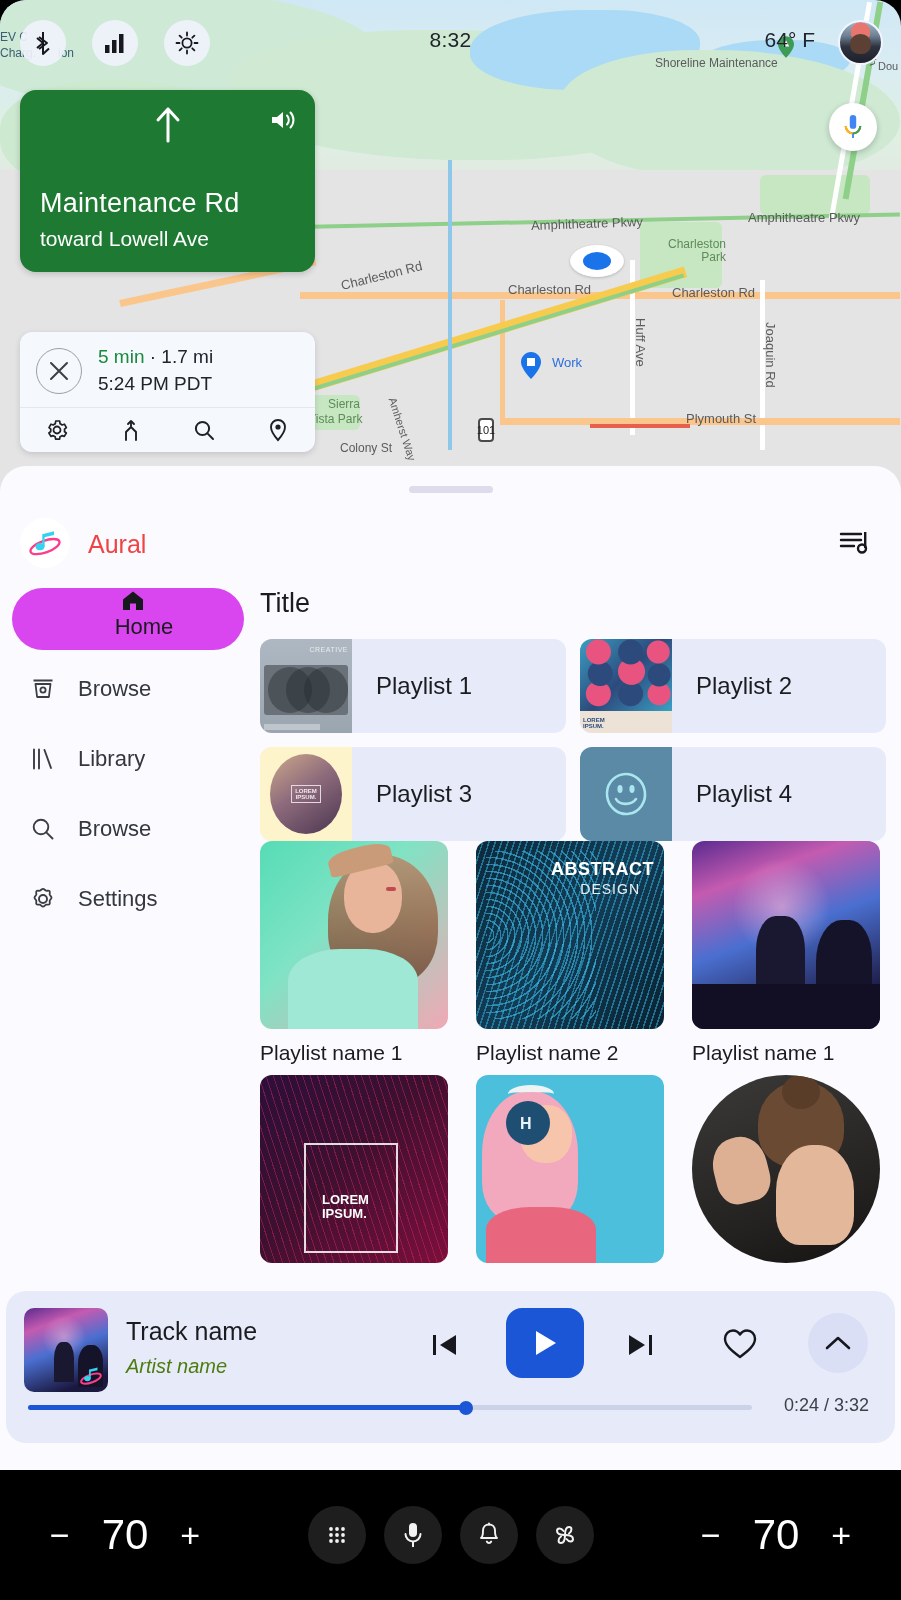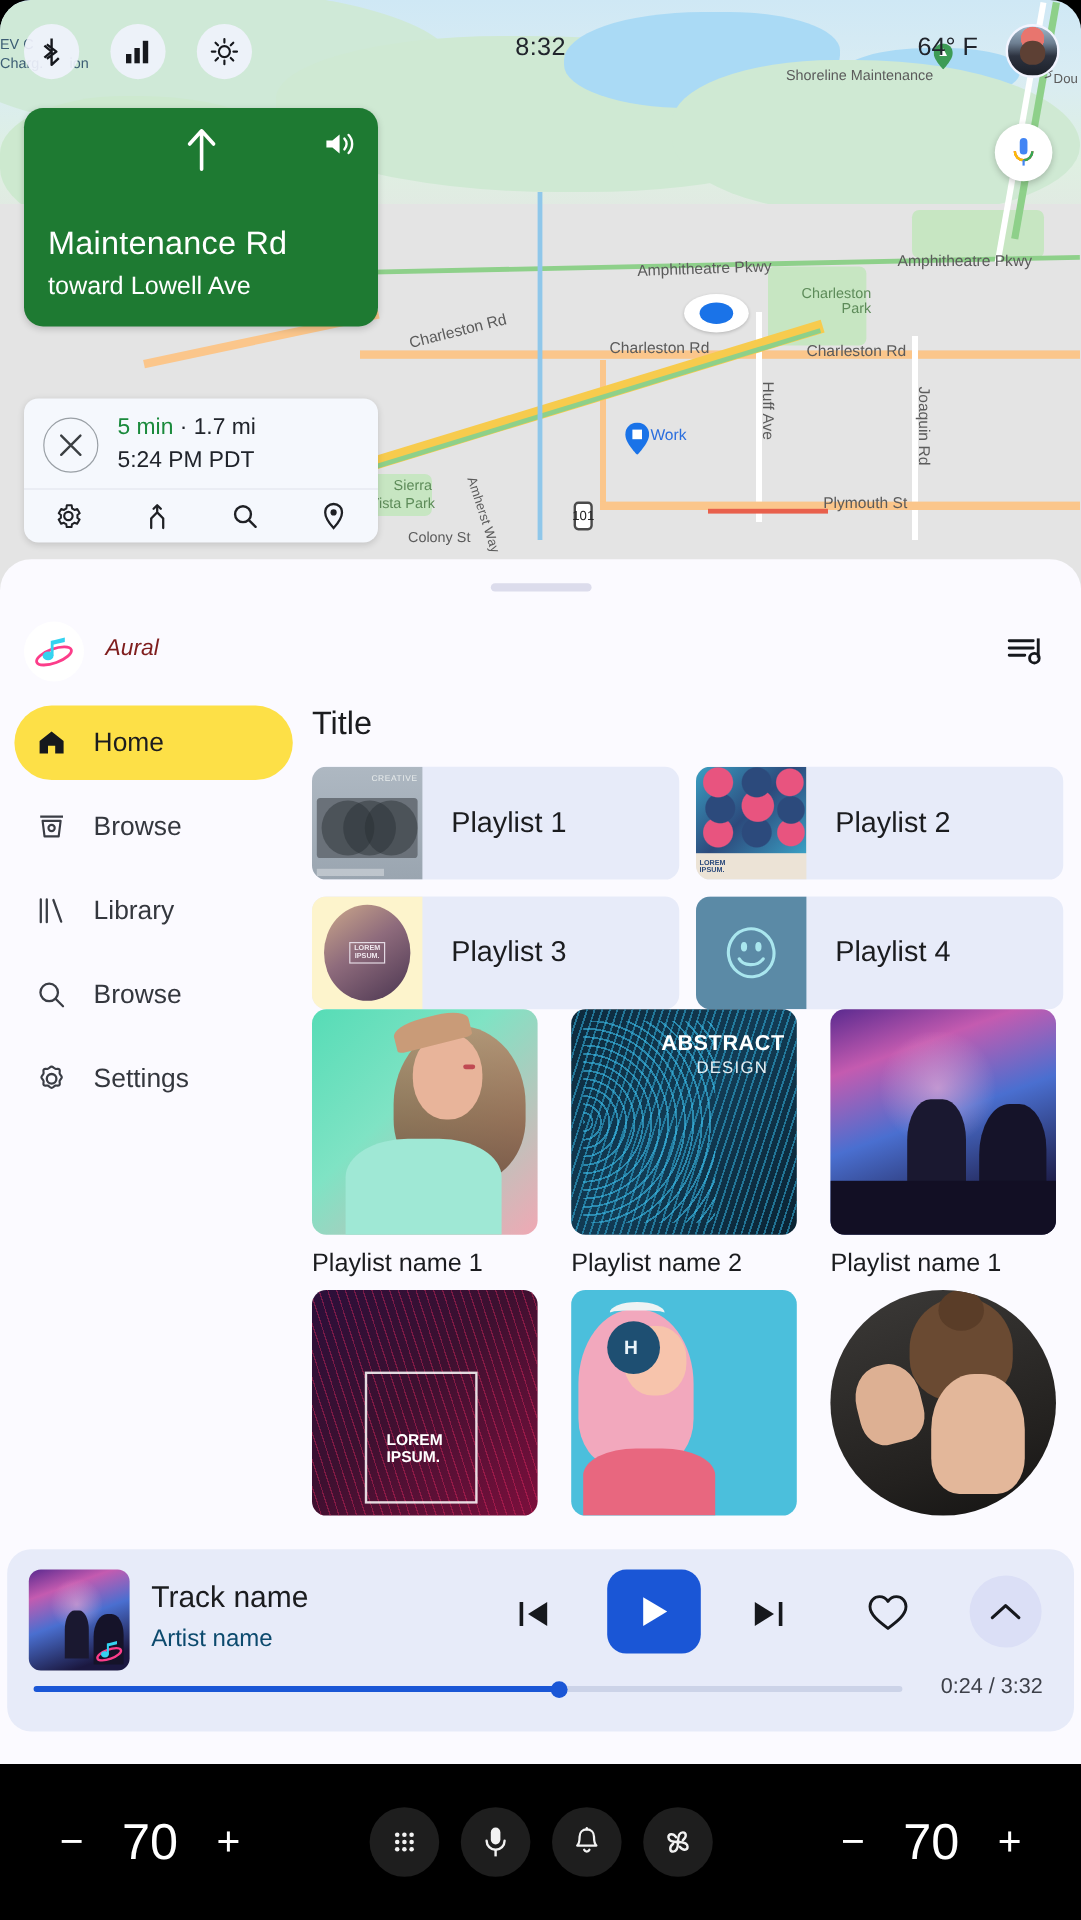--- a/index.html
+++ b/index.html
@@ -120,30 +120,30 @@
   #handle {
     position:absolute; left:50%; transform:translateX(-50%); top:20px;
     width:84px; height:7px; border-radius:4px; background:#dcdcec;
   }
   #appbar { position:absolute; left:0; top:44px; width:901px; height:70px; }
   #appLogo {
     position:absolute; left:20px; top:8px; width:50px; height:50px;
     border-radius:50%; background:#ffffff;
     display:flex; align-items:center; justify-content:center;
   }
-  #appName { position:absolute; left:88px; top:20px; font-size:19px; color:#7f1d1d;font-style:italic; }
+  #appName { position:absolute; left:88px; top:20px; font-size:25px; color:#ef4444; }
   #queueBtn { position:absolute; right:30px; top:18px; }
 
   
   #sidebar { position:absolute; left:12px; top:122px; width:232px; }
   .navitem {
     display:flex; align-items:center; height:62px; border-radius:31px;
     padding-left:18px; margin-bottom:8px;
   }
-  .navitem.active { background:#fde047; }
+  .navitem.active { background:#d946ef;flex-direction:column; }
   .navitem .ic { width:34px; display:flex; align-items:center; justify-content:flex-start; }
   .navitem .lbl { font-size:22px; color:#34373e; margin-left:14px; }
   .navitem.active .lbl { color:#1b1c1f; }
 
   
   #content { position:absolute; left:260px; top:122px; width:626px; }
   .secTitle { font-size:27px; color:#1b1c1f; margin-bottom:20px; }
   .secTitle.sub { margin-top:40px; }
 
   .plGrid { display:grid; grid-template-columns:1fr 1fr; gap:14px 14px; }
@@ -163,21 +163,21 @@
   
   #player {
     position:absolute; left:6px; top:1291px; width:889px; height:152px;
     background:#e7ebf9; border-radius:20px;
   }
   #pAlbum {
     position:absolute; left:18px; top:17px; width:84px; height:84px;
     border-radius:10px; overflow:hidden;
   }
   #pTrack { position:absolute; left:120px; top:26px; font-size:25px; color:#1b1c1f; }
-  #pArtist { position:absolute; left:120px; top:64px; font-size:20px; color:#0c4a6e; }
+  #pArtist { position:absolute; left:120px; top:64px; font-size:20px; color:#4d7c0f;font-style:italic; }
   #pPrev { position:absolute; left:424px; top:40px; }
   #pPlay {
     position:absolute; left:500px; top:17px; width:78px; height:70px;
     background:#1a56d6; border-radius:16px;
     display:flex; align-items:center; justify-content:center;
   }
   #pNext { position:absolute; left:620px; top:40px; }
   #pHeart { position:absolute; left:716px; top:36px; }
   #pExpand {
     position:absolute; left:802px; top:22px; width:60px; height:60px;
@@ -270,21 +270,21 @@
 
     <div class="maplbl" style="left:655px;top:56px;font-size:12px;">Shoreline Maintenance</div>
     <div class="maplbl" style="left:531px;top:216px;transform:rotate(-2deg);">Amphitheatre Pkwy</div>
     <div class="maplbl" style="left:748px;top:210px;">Amphitheatre Pkwy</div>
     <div class="maplbl park" style="left:666px;top:238px;font-size:12px;width:60px;text-align:right;white-space:normal;line-height:13px;">Charleston Park</div>
     <div class="maplbl" style="left:340px;top:268px;transform:rotate(-14deg);">Charleston Rd</div>
     <div class="maplbl" style="left:508px;top:282px;">Charleston Rd</div>
     <div class="maplbl" style="left:672px;top:285px;">Charleston Rd</div>
     <div class="maplbl" style="left:648px;top:318px;transform:rotate(90deg);transform-origin:left top;">Huff Ave</div>
     <div class="maplbl" style="left:778px;top:322px;transform:rotate(90deg);transform-origin:left top;">Joaquin Rd</div>
-    <div class="maplbl blue" style="left:542px;top:355px;">Work</div>
+    <div class="maplbl blue" style="left:542px;top:355px;padding-left:10px;">Work</div>
     <div class="maplbl" style="left:686px;top:411px;">Plymouth St</div>
     <div class="maplbl park" style="left:328px;top:397px;font-size:12px;">Sierra</div>
     <div class="maplbl park" style="left:308px;top:412px;font-size:12px;">Vista Park</div>
     <div class="maplbl" style="left:340px;top:441px;font-size:12px;">Colony St</div>
     <div class="maplbl" style="left:398px;top:396px;font-size:11px;transform:rotate(72deg);transform-origin:left top;">Amherst Way</div>
     <div class="maplbl" style="left:872px;top:40px;font-size:11px;transform:rotate(72deg);transform-origin:left top;">N Sh</div>
     <div class="maplbl" style="left:878px;top:60px;font-size:11px;">Dou</div>
 
     <div id="micFab">
       <svg width="22" height="28" viewBox="0 0 24 30">

